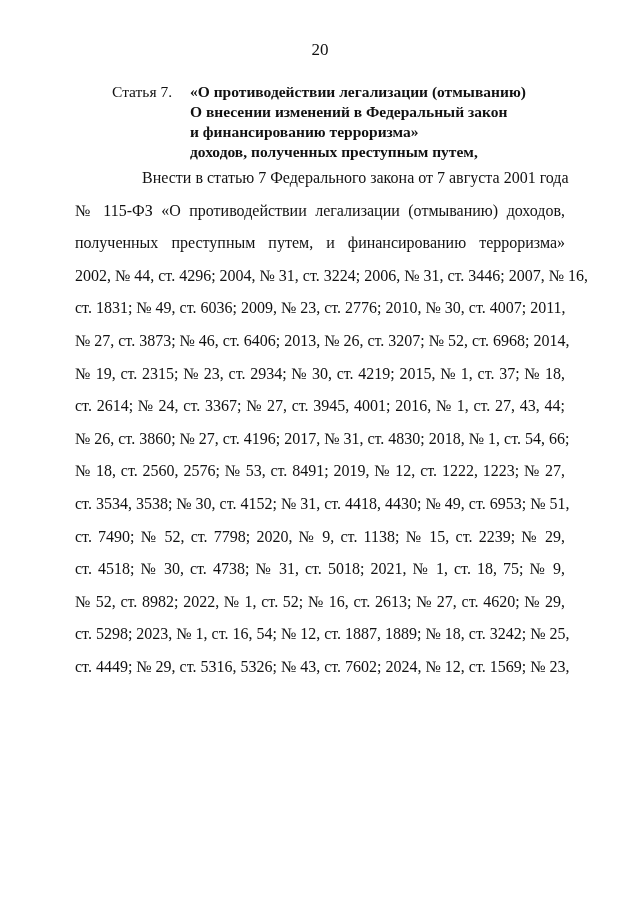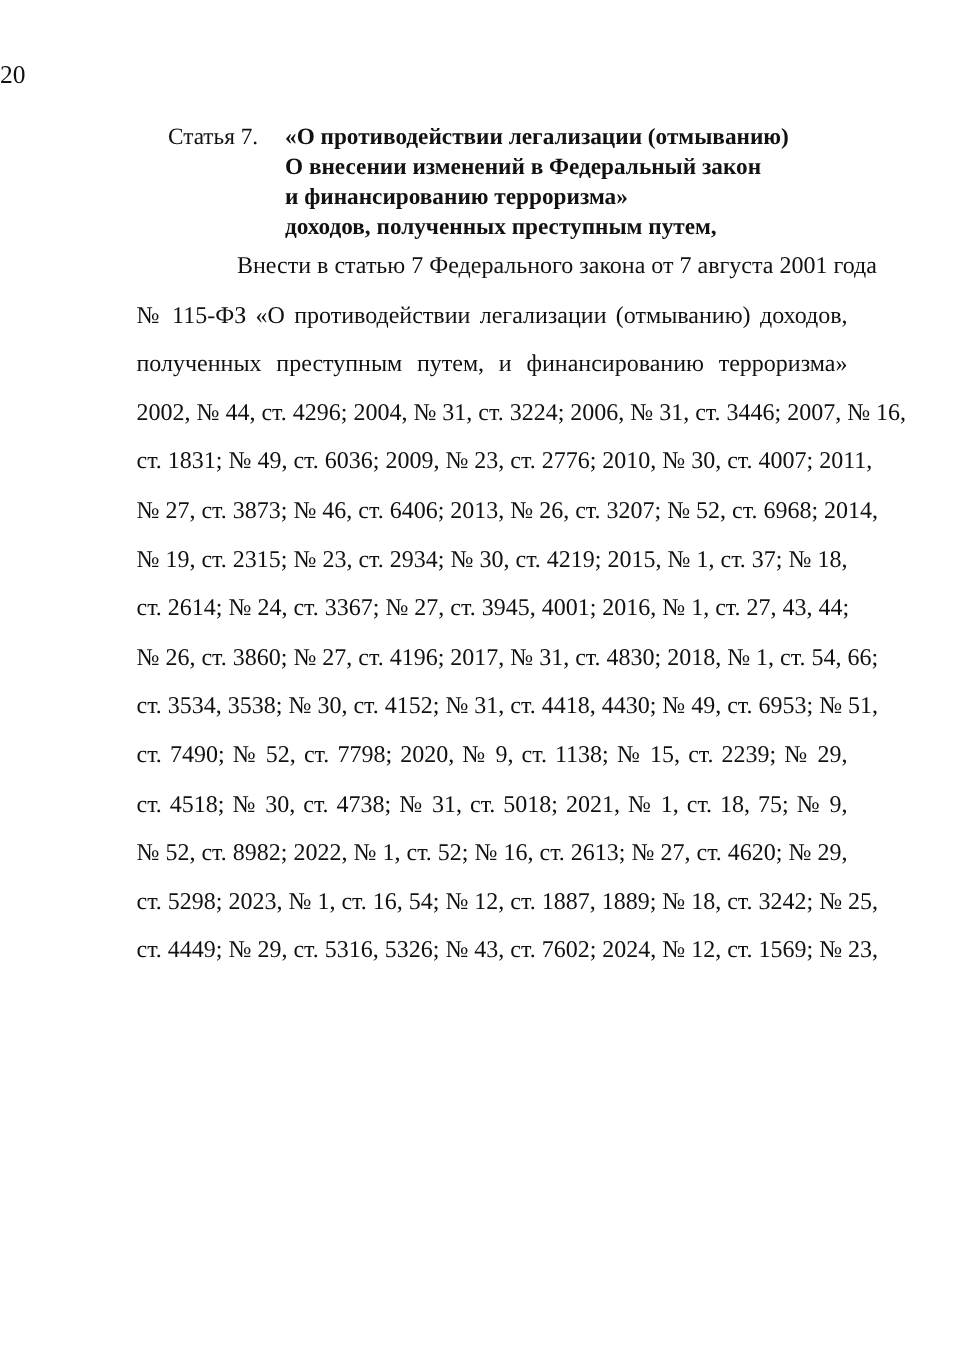--- a/index.html
+++ b/index.html
@@ -1,25 +1,25 @@
 <!DOCTYPE html>
 <html><head>
 <meta charset="utf-8">
 <style>
   html, body { margin: 0; padding: 0; background: #ffffff; }
   body { width: 640px; height: 905px; position: relative; overflow: hidden;
          font-family: "Liberation Serif", "DejaVu Serif", serif; color: #111111; }
-  .page-number { position: absolute; top: 40px; left: 0; width: 640px; 
+  .page-number { position: absolute; top: 40px; left: 0; width: 640px; text-align: center;
                  font-size: 17px; }
   .heading { position: absolute; top: 82px; left: 112px; width: 460px; font-size: 15.5px; line-height: 20px; }
   .heading .label { position: absolute; left: 0; top: 0; }
   .heading .title { position: absolute; left: 78px; top: 0; font-weight: bold; white-space: nowrap; }
   .heading .title div { height: 20px; }
   .body-text { position: absolute; top: 162px; left: 75px; width: 490px; font-size: 16px; }
-  .line { height: 32.6px; line-height: 32.6px; white-space: nowrap; text-align: justify; text-align-last: justify; margin-left: 16px; }
+  .line { height: 32.6px; line-height: 32.6px; white-space: nowrap; text-align: justify; text-align-last: justify; }
   .line.first { padding-left: 67px; }
   .line.last { text-align-last: justify; }
 </style>
 </head>
 <body>
 
 <div class="page-number">20</div>
 
 <div class="heading">
   <span class="label">Статья 7.</span>
@@ -34,19 +34,20 @@
 <div class="body-text">
   <div class="line first">Внести в статью 7 Федерального закона от 7 августа 2001 года</div>
   <div class="line">№ 115-ФЗ «О противодействии легализации (отмыванию) доходов,</div>
   <div class="line">полученных преступным путем, и финансированию терроризма»</div>
   <div class="line">2002, № 44, ст. 4296; 2004, № 31, ст. 3224; 2006, № 31, ст. 3446; 2007, № 16,</div>
   <div class="line">ст. 1831; № 49, ст. 6036; 2009, № 23, ст. 2776; 2010, № 30, ст. 4007; 2011,</div>
   <div class="line">№ 27, ст. 3873; № 46, ст. 6406; 2013, № 26, ст. 3207; № 52, ст. 6968; 2014,</div>
   <div class="line">№ 19, ст. 2315; № 23, ст. 2934; № 30, ст. 4219; 2015, № 1, ст. 37; № 18,</div>
   <div class="line">ст. 2614; № 24, ст. 3367; № 27, ст. 3945, 4001; 2016, № 1, ст. 27, 43, 44;</div>
   <div class="line">№ 26, ст. 3860; № 27, ст. 4196; 2017, № 31, ст. 4830; 2018, № 1, ст. 54, 66;</div>
+  <div class="line">№ 18, ст. 2560, 2576; № 53, ст. 8491; 2019, № 12, ст. 1222, 1223; № 27,</div>
   <div class="line">ст. 3534, 3538; № 30, ст. 4152; № 31, ст. 4418, 4430; № 49, ст. 6953; № 51,</div>
   <div class="line">ст. 7490; № 52, ст. 7798; 2020, № 9, ст. 1138; № 15, ст. 2239; № 29,</div>
   <div class="line">ст. 4518; № 30, ст. 4738; № 31, ст. 5018; 2021, № 1, ст. 18, 75; № 9,</div>
   <div class="line">№ 52, ст. 8982; 2022, № 1, ст. 52; № 16, ст. 2613; № 27, ст. 4620; № 29,</div>
   <div class="line">ст. 5298; 2023, № 1, ст. 16, 54; № 12, ст. 1887, 1889; № 18, ст. 3242; № 25,</div>
   <div class="line last">ст. 4449; № 29, ст. 5316, 5326; № 43, ст. 7602; 2024, № 12, ст. 1569; № 23,</div>
 </div>
 
 </body></html>

